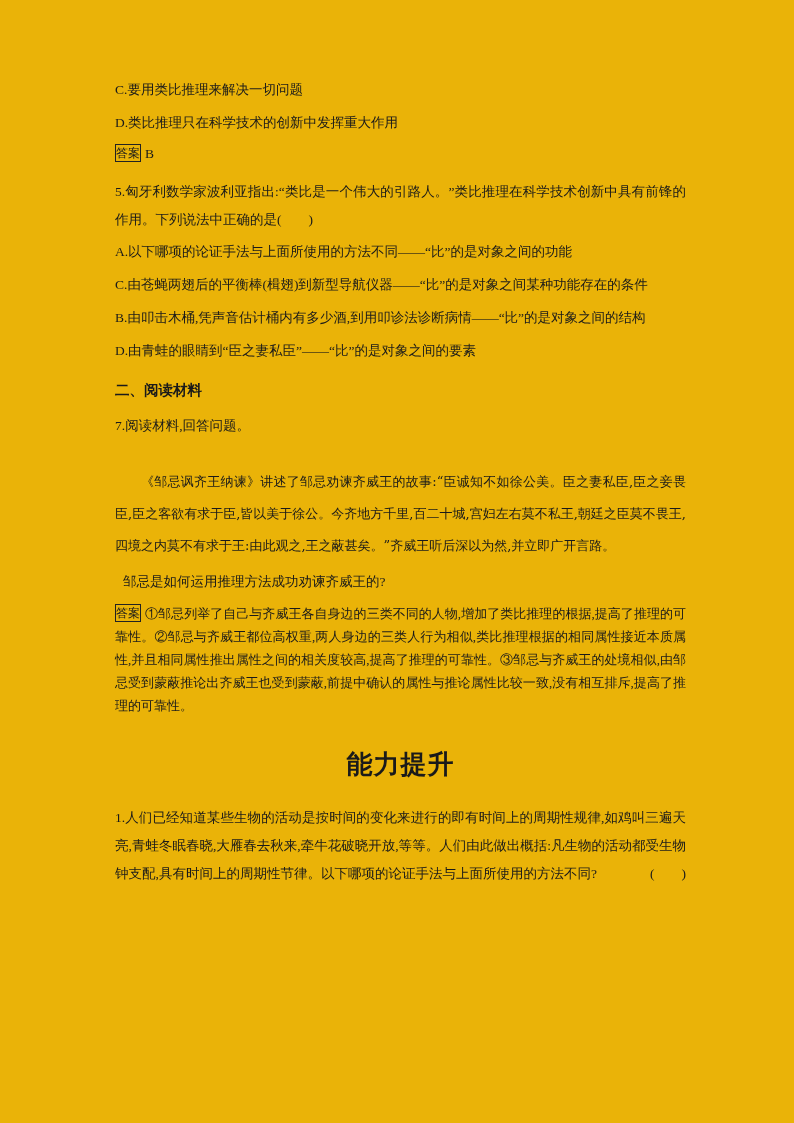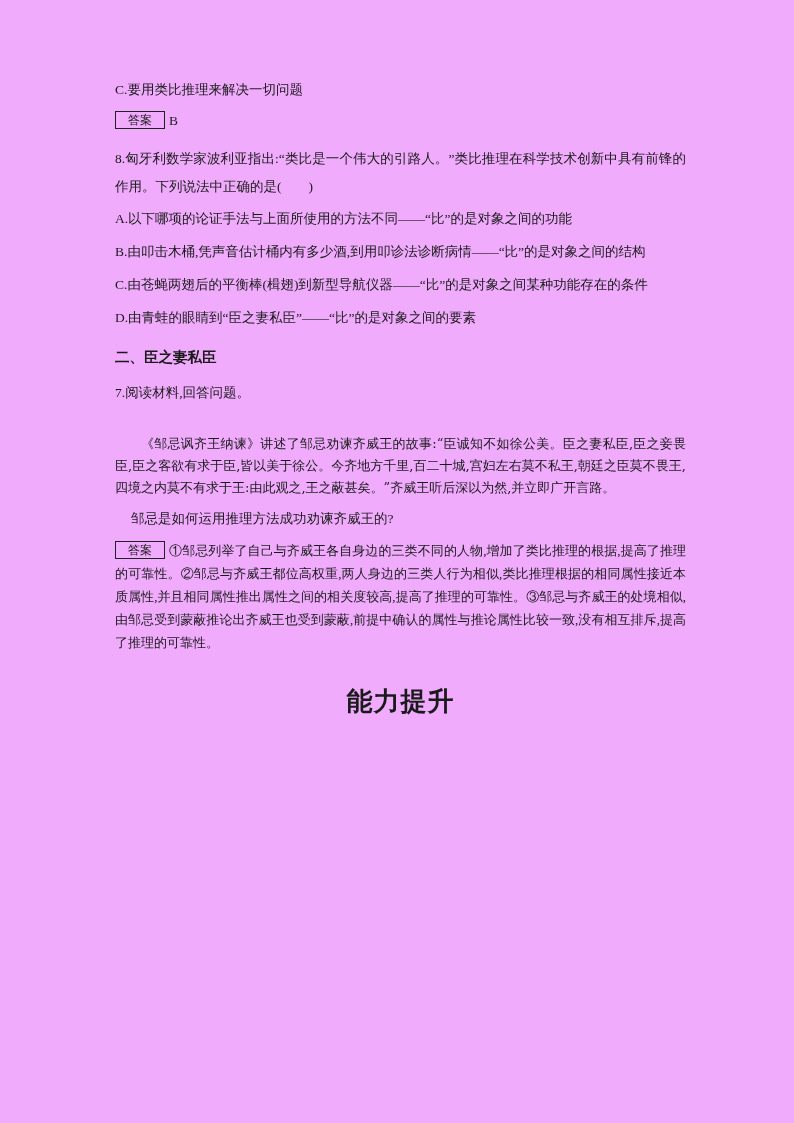--- a/index.html
+++ b/index.html
@@ -5,21 +5,21 @@
   html, body {
     margin: 0;
     padding: 0;
     background: #ffffff;
   }
   .page {
     position: relative;
     width: 794px;
     height: 1123px;
     margin: 0 auto;
-    background: #f0abfc;
+    background: #eab308;
     box-sizing: border-box;
     padding: 76px 108px 30px 115px;
     font-family: "Liberation Serif", "DejaVu Serif", serif;
     color: #1a1a1a;
     overflow: hidden;
   }
   p { margin: 0; padding: 0; }
 
   .body-text {
     font-size: 13.5px;
@@ -31,48 +31,48 @@
   .answer-line {
     font-size: 13.5px;
     line-height: 24px;
     margin: 3px 0 12px 0;
   }
   .answer-box {
     display: inline-block;
     border: 1px solid #222;
     font-size: 12px;
     line-height: 16px;
-    padding: 0 12px;
+    padding: 0 0;
     margin-right: 4px;
     vertical-align: 1px;
     font-family: Liberation Serif, serif;
   }
 
   .stem { margin: 12px 0 4px 0; }
 
   .section-title {
     font-size: 14.5px;
     font-weight: bold;
     font-family: "Liberation Sans", "DejaVu Sans", sans-serif;
     margin: 16px 0 10px 0;
   }
 
   .material {
     font-size: 13px;
-    line-height: 22px;
+    line-height: 32px;
     text-indent: 2em;
     text-align: justify;
     margin: 26px 0 8px 0;
     font-family: "DejaVu Serif", "Liberation Serif", serif;
   }
 
   .question-line {
     font-size: 13.5px;
     line-height: 24px;
-    margin: 8px 0 8px 16px;
+    margin: 8px 0 8px 8px;
   }
 
   .answer-para {
     font-size: 13px;
     line-height: 23px;
     text-align: justify;
     margin: 4px 0 20px 0;
   }
 
   .big-heading {
@@ -94,32 +94,34 @@
     bottom: 0;
     line-height: 28px;
   }
 </style>
 </head>
 <body>
 
 <div class="page">
 
   <p class="body-text opt">C.要用类比推理来解决一切问题</p>
+  <p class="body-text opt">D.类比推理只在科学技术的创新中发挥重大作用</p>
   <p class="answer-line"><span class="answer-box">答案</span><span>B</span></p>
 
-  <p class="body-text stem">8.匈牙利数学家波利亚指出:“类比是一个伟大的引路人。”类比推理在科学技术创新中具有前锋的作用。下列说法中正确的是(　　)</p>
+  <p class="body-text stem">5.匈牙利数学家波利亚指出:“类比是一个伟大的引路人。”类比推理在科学技术创新中具有前锋的作用。下列说法中正确的是(　　)</p>
   <p class="body-text opt">A.以下哪项的论证手法与上面所使用的方法不同——“比”的是对象之间的功能</p>
+  <p class="body-text opt">C.由苍蝇两翅后的平衡棒(楫翅)到新型导航仪器——“比”的是对象之间某种功能存在的条件</p>
   <p class="body-text opt">B.由叩击木桶,凭声音估计桶内有多少酒,到用叩诊法诊断病情——“比”的是对象之间的结构</p>
-  <p class="body-text opt">C.由苍蝇两翅后的平衡棒(楫翅)到新型导航仪器——“比”的是对象之间某种功能存在的条件</p>
   <p class="body-text opt">D.由青蛙的眼睛到“臣之妻私臣”——“比”的是对象之间的要素</p>
 
-  <p class="section-title">二、臣之妻私臣</p>
+  <p class="section-title">二、阅读材料</p>
 
   <p class="body-text stem">7.阅读材料,回答问题。</p>
   <p class="material">《邹忌讽齐王纳谏》讲述了邹忌劝谏齐威王的故事:“臣诚知不如徐公美。臣之妻私臣,臣之妾畏臣,臣之客欲有求于臣,皆以美于徐公。今齐地方千里,百二十城,宫妇左右莫不私王,朝廷之臣莫不畏王,四境之内莫不有求于王:由此观之,王之蔽甚矣。”齐威王听后深以为然,并立即广开言路。</p>
   <p class="question-line">邹忌是如何运用推理方法成功劝谏齐威王的?</p>
   <p class="answer-para"><span class="answer-box">答案</span><span>①邹忌列举了自己与齐威王各自身边的三类不同的人物,增加了类比推理的根据,提高了推理的可靠性。②邹忌与齐威王都位高权重,两人身边的三类人行为相似,类比推理根据的相同属性接近本质属性,并且相同属性推出属性之间的相关度较高,提高了推理的可靠性。③邹忌与齐威王的处境相似,由邹忌受到蒙蔽推论出齐威王也受到蒙蔽,前提中确认的属性与推论属性比较一致,没有相互排斥,提高了推理的可靠性。</span></p>
 
   <p class="big-heading">能力提升</p>
 
 
+  <p class="body-text q1-stem"><span>1.人们已经知道某些生物的活动是按时间的变化来进行的即有时间上的周期性规律,如鸡叫三遍天亮,青蛙冬眠春晓,大雁春去秋来,牵牛花破晓开放,等等。人们由此做出概括:凡生物的活动都受生物钟支配,具有时间上的周期性节律。以下哪项的论证手法与上面所使用的方法不同?</span><span class="bracket">(　　)</span></p>
 
 </div>
 
 </body></html>

